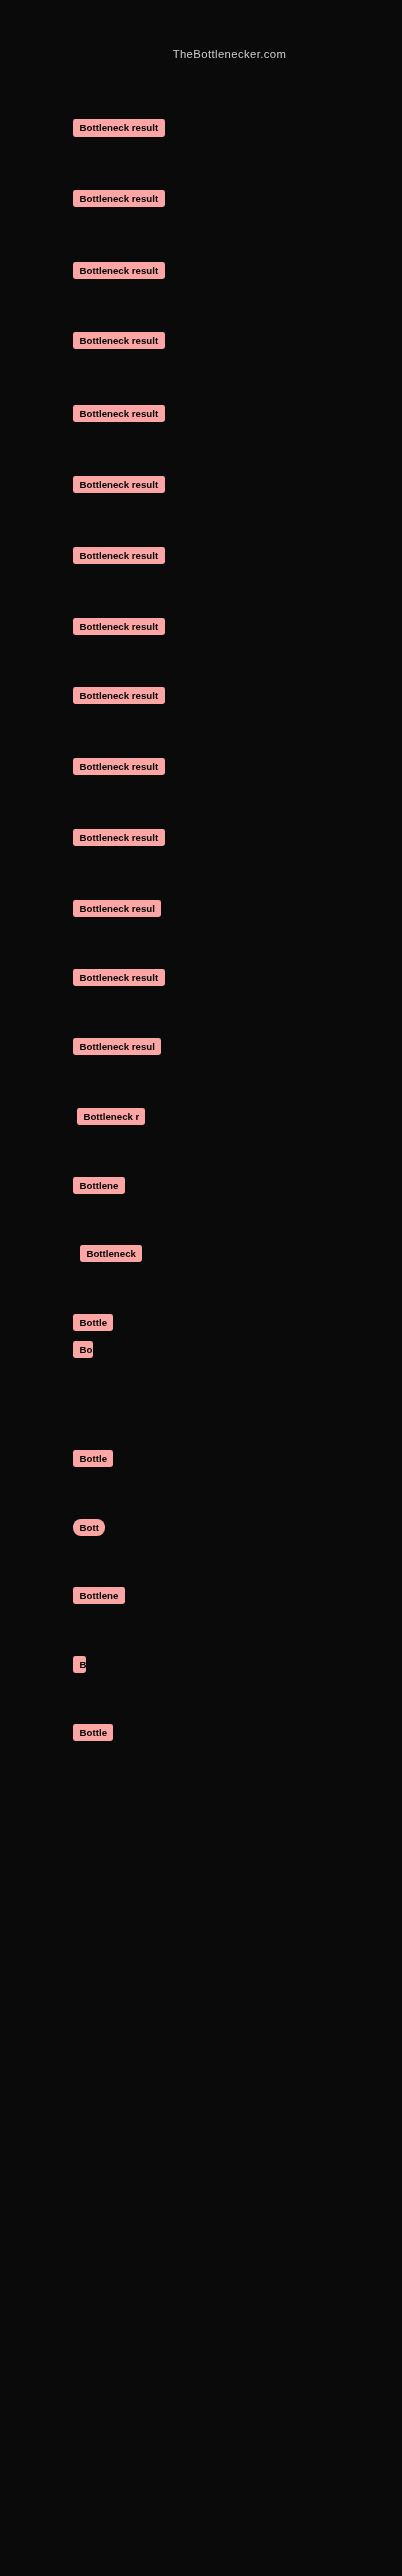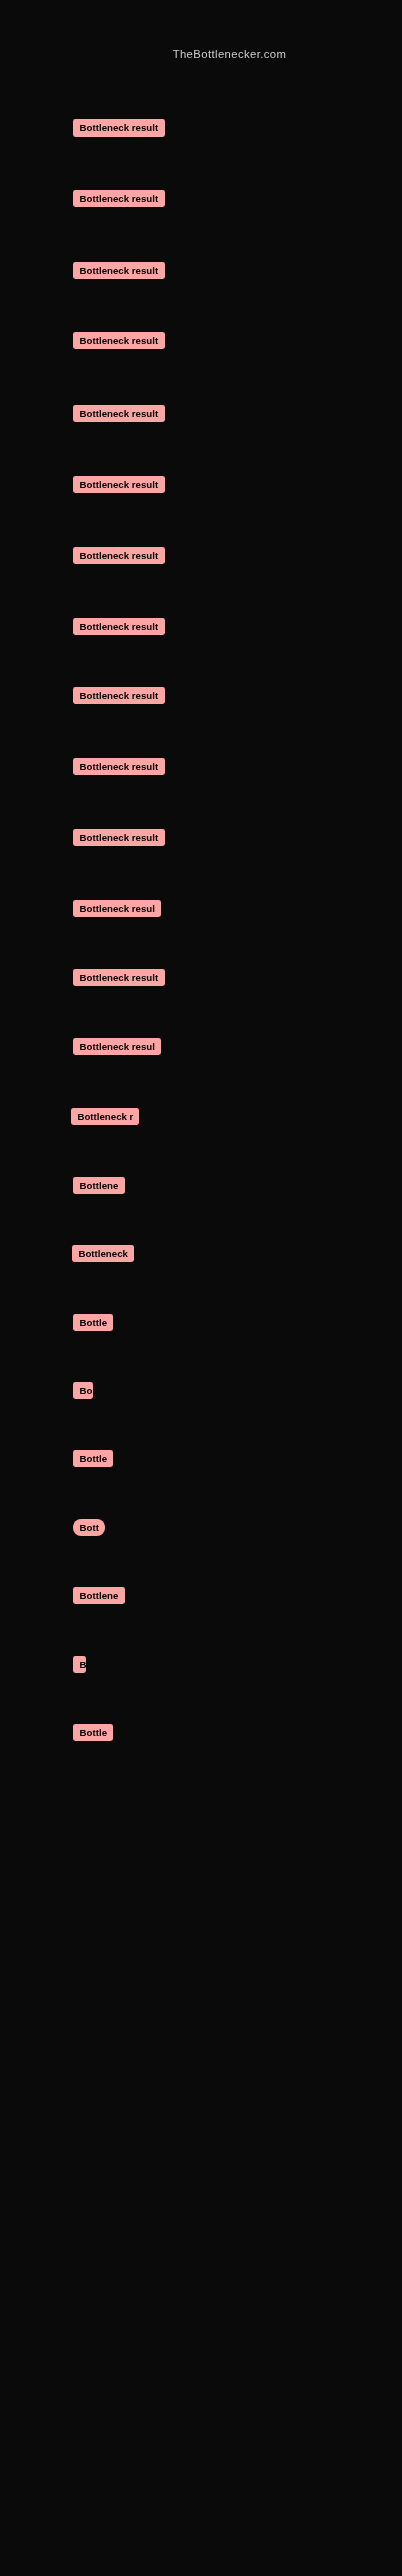--- a/index.html
+++ b/index.html
@@ -49,24 +49,24 @@
     <div style="position: absolute; top: 299px; left: 3.2px;"><span class="bottleneck-badge" style="max-width: 129px;">Bottleneck result</span></div>
     <div style="position: absolute; top: 370px; left: 3.2px;"><span class="bottleneck-badge" style="max-width: 129px;">Bottleneck result</span></div>
     <div style="position: absolute; top: 441px; left: 3.2px;"><span class="bottleneck-badge" style="max-width: 129px;">Bottleneck result</span></div>
     <div style="position: absolute; top: 512px; left: 3.2px;"><span class="bottleneck-badge" style="max-width: 129px;">Bottleneck result</span></div>
     <div style="position: absolute; top: 581px; left: 3.2px;"><span class="bottleneck-badge" style="max-width: 128px;">Bottleneck result</span></div>
     <div style="position: absolute; top: 652px; left: 3.2px;"><span class="bottleneck-badge" style="max-width: 126px;">Bottleneck result</span></div>
     <div style="position: absolute; top: 723px; left: 3.2px;"><span class="bottleneck-badge" style="max-width: 125px;">Bottleneck result</span></div>
     <div style="position: absolute; top: 794px; left: 3.2px;"><span class="bottleneck-badge" style="max-width: 105px;">Bottleneck resul</span></div>
     <div style="position: absolute; top: 863px; left: 3.2px;"><span class="bottleneck-badge" style="max-width: 117px;">Bottleneck result</span></div>
     <div style="position: absolute; top: 932px; left: 3.2px;"><span class="bottleneck-badge" style="max-width: 101px;">Bottleneck resul</span></div>
-    <div style="position: absolute; top: 1002px; left: 1px; text-decoration: underline;"><span class="bottleneck-badge" style="max-width: 68px;">Bottleneck r</span></div>
+    <div style="position: absolute; top: 1002px; left: 7px; text-decoration: underline;"><span class="bottleneck-badge" style="max-width: 68px;">Bottleneck r</span></div>
     <div style="position: absolute; top: 1071px; left: 3.2px;"><span class="bottleneck-badge" style="max-width: 58px;">Bottlene</span></div>
-    <div style="position: absolute; top: 1139px; left: 2px; text-align: center;"><span class="bottleneck-badge" style="max-width: 63px;">Bottleneck</span></div>
+    <div style="position: absolute; top: 1139px; left: 10px; text-align: center;"><span class="bottleneck-badge" style="max-width: 63px;">Bottleneck</span></div>
     <div style="position: absolute; top: 1208px; left: 3.2px;"><span class="bottleneck-badge" style="max-width: 44px;">Bottle</span></div>
-    <div style="position: absolute; top: 1276px; left: 3.2px;"><span class="bottleneck-badge" style="max-width: 20px;">Bo</span></div>
+    <div style="position: absolute; top: 1235px; left: 3.2px;"><span class="bottleneck-badge" style="max-width: 20px;">Bo</span></div>
     <div style="position: absolute; top: 1344px; left: 3.2px;"><span class="bottleneck-badge" style="max-width: 47px;">Bottle</span></div>
     <div style="position: absolute; top: 1413px; left: 3.2px;"><span class="bottleneck-badge" style="max-width: 34px; border-radius: 8px;">Bott</span></div>
     <div style="position: absolute; top: 1481px; left: 3.2px;"><span class="bottleneck-badge" style="max-width: 58px;">Bottlene</span></div>
     <div style="position: absolute; top: 1550px; left: 3.2px;"><span class="bottleneck-badge" style="max-width: 11.3px;">B</span></div>
     <div style="position: absolute; top: 1618px; left: 3.2px;"><span class="bottleneck-badge" style="max-width: 47px;">Bottle</span></div>
   </div>
 
 
 </body></html>

